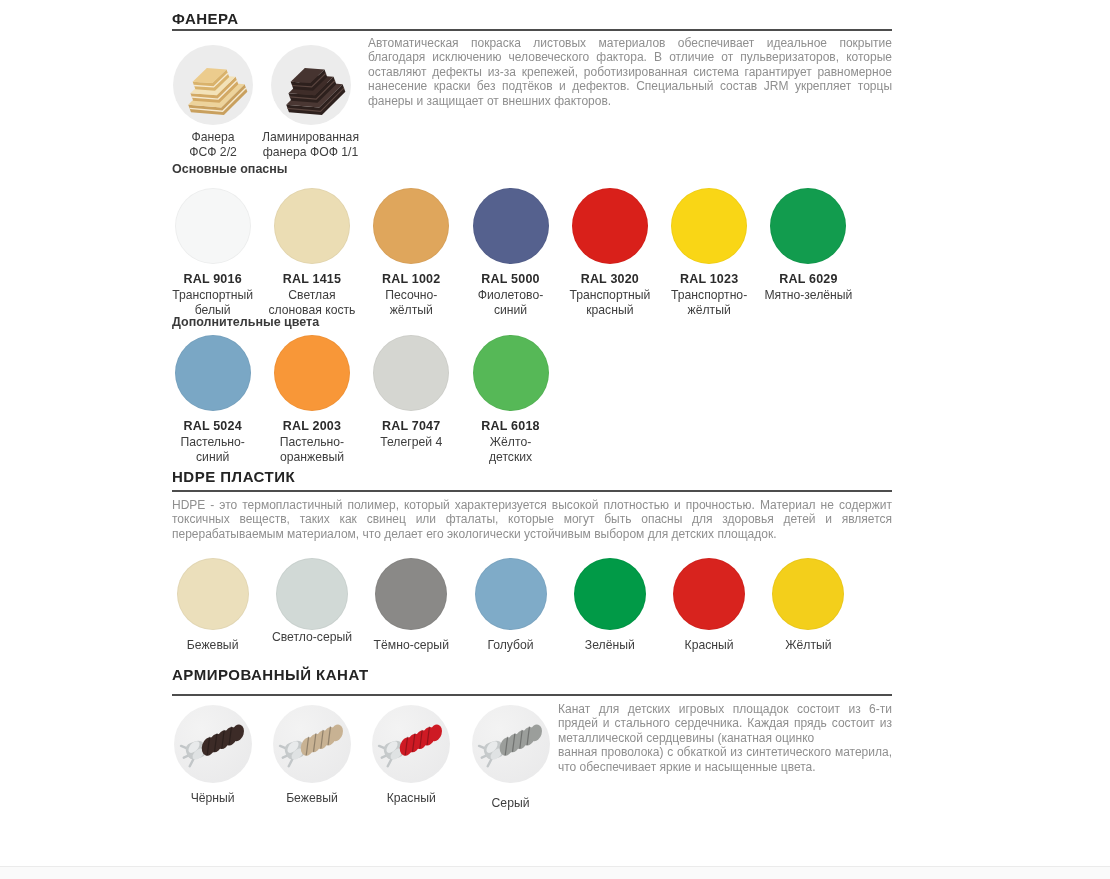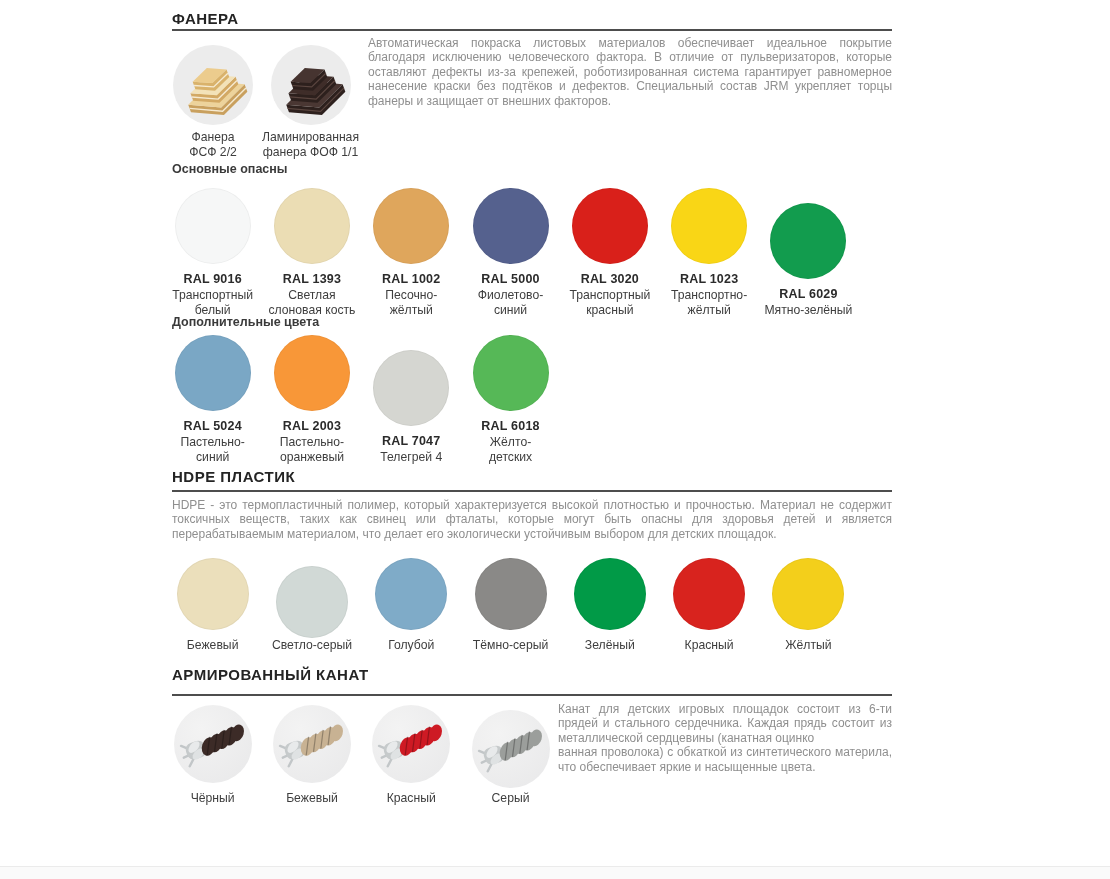--- a/index.html
+++ b/index.html
@@ -8,21 +8,21 @@
 
   .sec-title{position:absolute;left:172px;font-size:15px;font-weight:bold;
              color:#242424;letter-spacing:.5px;}
   .rule{position:absolute;left:172px;width:720px;height:2px;background:#4d4d4d;}
 
   .desc{position:absolute;font-size:12px;line-height:14.4px;color:#8f8f8f;
         text-align:justify;white-space:pre-line;}
 
   .subhead{position:absolute;left:172px;font-size:12.5px;font-weight:bold;color:#3a3a3a;}
 
-  .row{position:absolute;display:flex;align-items:flex-end;}
+  .row{position:absolute;display:flex;}
   .cell{width:99.3px;display:flex;flex-direction:column;align-items:center;}
   .dot{border-radius:50%;box-shadow:inset 0 0 0 1px rgba(0,0,0,.04);}
   .d76{width:76px;height:76px;}
   .d72{width:72px;height:72px;}
   .code{margin-top:8px;font-size:12.5px;font-weight:bold;color:#2b2b2b;letter-spacing:.2px;}
   .cname{margin-top:2px;font-size:12.2px;color:#3e3e3e;text-align:center;
          line-height:1.22;white-space:pre-line;}
 
   .fig{position:absolute;display:flex;flex-direction:column;align-items:center;}
   .cap{margin-top:5px;font-size:12.2px;color:#3e3e3e;text-align:center;
@@ -87,21 +87,21 @@
 
   <div class="row" style="left:163px;top:188px">
     <div class="cell">
       <div class="dot d76" style="background-color: rgb(246, 247, 247);"></div>
       <div class="code">RAL 9016</div>
       <div class="cname">Транспортный
 белый</div>
     </div>
     <div class="cell">
       <div class="dot d76" style="background-color: rgb(235, 221, 180);"></div>
-      <div class="code">RAL 1393</div>
+      <div class="code">RAL 1415</div>
       <div class="cname">Светлая
 слоновая кость</div>
     </div>
     <div class="cell">
       <div class="dot d76" style="background-color: rgb(223, 166, 92);"></div>
       <div class="code">RAL 1002</div>
       <div class="cname">Песочно-
 жёлтый</div>
     </div>
     <div class="cell">
@@ -164,26 +164,26 @@
   <div class="row" style="left:163px;top:558px">
     <div class="cell">
       <div class="dot d72" style="background-color: rgb(235, 223, 187);"></div>
       <div class="cname" style="margin-top:8px">Бежевый</div>
     </div>
     <div class="cell">
       <div class="dot d72" style="background-color: rgb(209, 217, 214);"></div>
       <div class="cname" style="margin-top:0">Светло-серый</div>
     </div>
     <div class="cell">
+      <div class="dot d72" style="background-color: rgb(138, 137, 135);"></div>
+      <div class="cname" style="margin-top:8px">Тёмно-серый</div>
+    </div>
+    <div class="cell">
       <div class="dot d72" style="background-color: rgb(127, 171, 200);"></div>
       <div class="cname" style="margin-top:8px">Голубой</div>
-    </div>
-    <div class="cell">
-      <div class="dot d72" style="background-color: rgb(138, 137, 135);"></div>
-      <div class="cname" style="margin-top:8px">Тёмно-серый</div>
     </div>
     <div class="cell">
       <div class="dot d72" style="background-color: rgb(1, 154, 71);"></div>
       <div class="cname" style="margin-top:8px">Зелёный</div>
     </div>
     <div class="cell">
       <div class="dot d72" style="background-color: rgb(216, 35, 30);"></div>
       <div class="cname" style="margin-top:8px">Красный</div>
     </div>
     <div class="cell">
@@ -293,19 +293,19 @@
             </g>
             <g stroke="rgba(0,0,0,.28)" stroke-width="1.2" fill="none">
               <path d="M38 31 L30 48"></path>
                 <path d="M46 30 L38 47"></path>
                 <path d="M54 29 L46 46"></path>
                 <path d="M62 28 L54 45"></path>
             </g>
           </g>
         </svg>
       </div>
-      <div class="cname" style="margin-top:3px">Серый</div>
+      <div class="cname" style="margin-top:13px">Серый</div>
     </div>
   </div>
 
   <div class="bottom-strip"></div>
 
 </div>
 
 </body></html>

